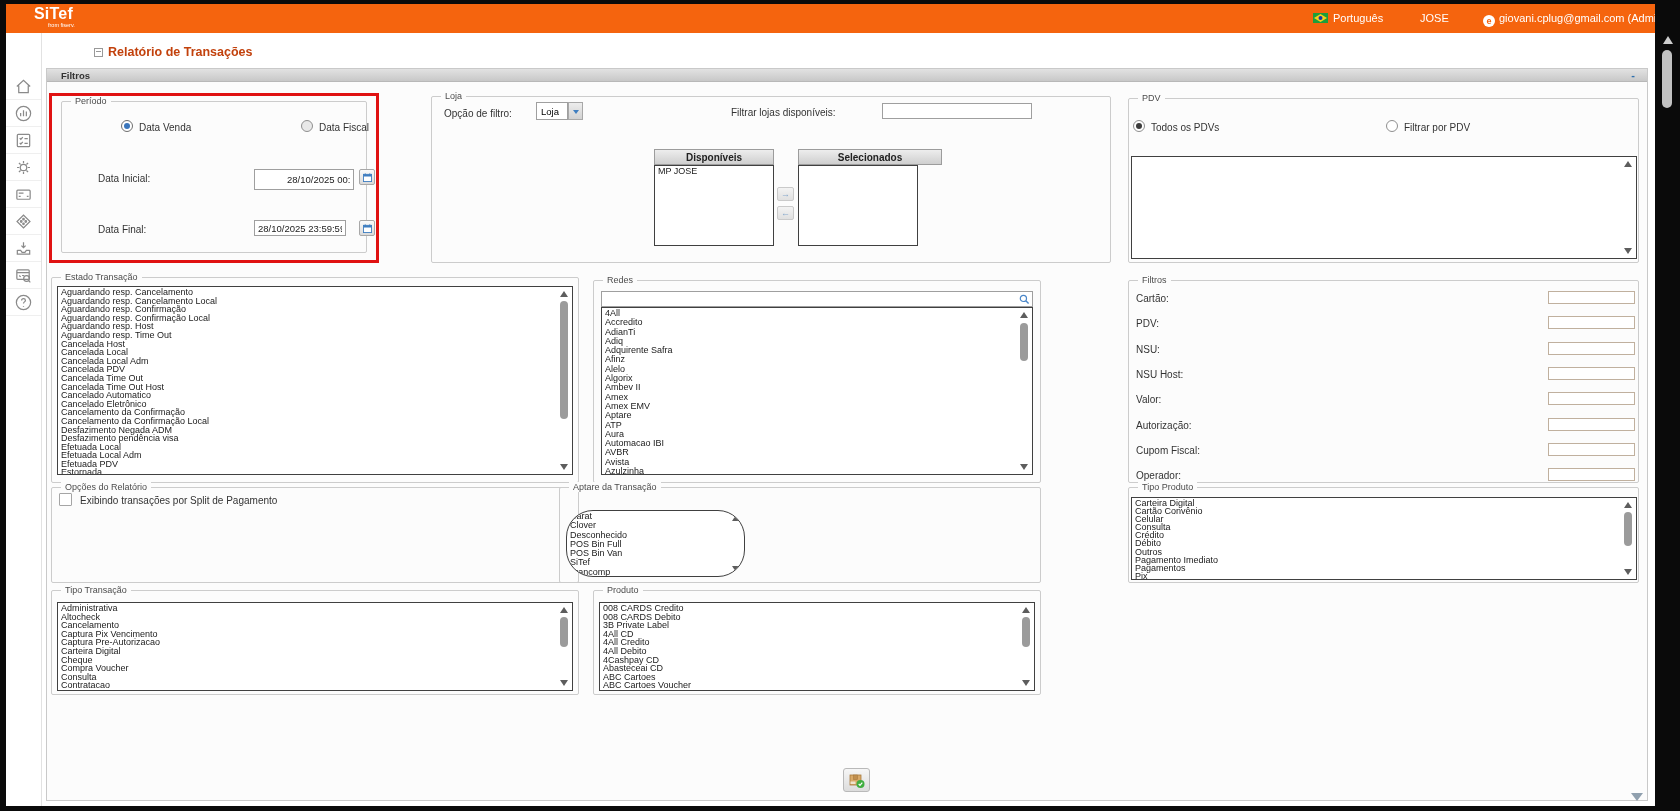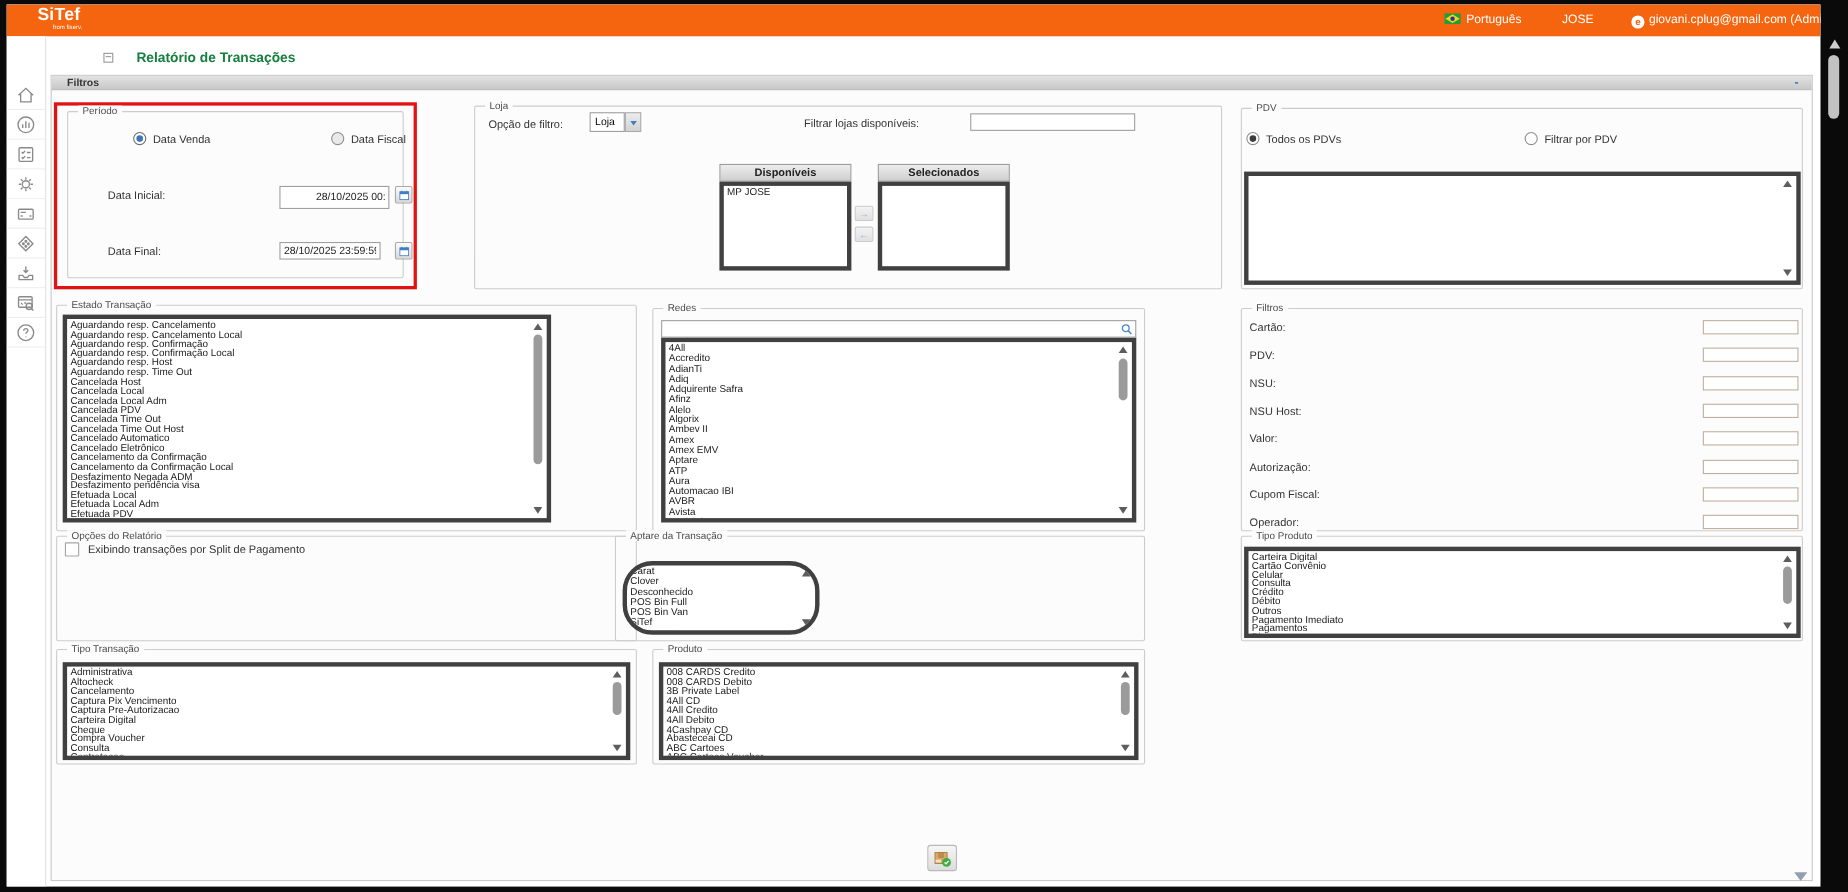--- a/index.html
+++ b/index.html
@@ -16,21 +16,21 @@
   .flag { display:inline-block; width:15px; height:10px; vertical-align:-1px; margin-right:5px; }
   .usr-ic { display:inline-block; width:12px; height:12px; border-radius:50%; background:#fff; color:#f5640e;
             font-size:9px; line-height:12px; text-align:center; font-weight:bold; vertical-align:-2px; margin-right:4px;}
 
   
   #sidebar { position:absolute; left:0; top:29px; width:36px; height:773px; background:#fff; border-right:1px solid #e2e2e2; }
   .nav { position:absolute; left:0; width:35px; height:27px; display:flex; align-items:center; justify-content:center; border-bottom:1px solid #efefef; cursor:pointer;}
   .nav svg { stroke:#8a8a8a; fill:none; stroke-width:1.3; }
 
   
-  #page-title { position:absolute; left:102px; top:41px; font-size:12.5px; font-weight:bold; color:#15803d;margin-left:16px; }
+  #page-title { position:absolute; left:102px; top:41px; font-size:12.5px; font-weight:bold; color:#c2410c; }
   #title-ic { position:absolute; left:88px; top:44px; width:9px; height:9px; border:1px solid #999; }
   #title-ic:before { content:""; position:absolute; left:1px; top:2px; width:5px; height:1px; background:#999; }
 
   
   #panel { position:absolute; left:40px; top:64px; width:1602px; height:733px; border:1px solid #c9c9c9; background:#fcfcfc; }
   #panel-hd { position:absolute; left:0; top:0; width:100%; height:13px; background:linear-gradient(#e2e2e2,#c8c8c8); border-bottom:1px solid #b8b8b8; }
   #panel-hd .cap { position:absolute; left:14px; top:1px; font-size:9.5px; font-weight:bold; color:#333; }
   #panel-hd .min { position:absolute; right:12px; top:0px; font-size:11px; font-weight:bold; color:#2f6fad; cursor:pointer; }
 
   .fs { position:absolute; border:1px solid #cccccc; border-radius:2px; }
@@ -52,21 +52,21 @@
   .calbtn svg { position:absolute; left:3px; top:3px; }
 
   .selbox { position:absolute; height:18px; }
   .selbox .val { position:absolute; left:0; top:0; width:32px; height:18px; border:1px solid #9f9f9f; background:#fff; font-size:9.5px; padding:3px 0 0 4px; }
   .selbox .arr { position:absolute; left:32px; top:0; width:15px; height:18px; background:linear-gradient(#ededed,#d2d2d2); border:1px solid #a8a8a8; cursor:pointer; }
   .selbox .arr:after { content:""; position:absolute; left:4px; top:7px; border-left:3.5px solid transparent; border-right:3.5px solid transparent; border-top:4.5px solid #3f7ec0; }
 
   .infobar { position:absolute; background:#d9edf7; border:1px solid #c4e1ee; color:#3a87ad; font-size:9px; padding:1.5px 0 0 4px; white-space:nowrap; overflow:hidden; }
 
   .dl-head { position:absolute; height:16px; background:linear-gradient(#ededed,#cfcfcf); border:1px solid #9c9c9c; font-size:10px; font-weight:bold; color:#222; text-align:center; line-height:15px; }
-  .list { position:absolute; background:#fff; border:4px solid #404040; overflow:hidden; font-size:9px; color:#1a1a1a; padding:1px 0 0 3px; }
+  .list { position:absolute; background:#fff; border:1px solid #404040; overflow:hidden; font-size:9px; color:#1a1a1a; padding:1px 0 0 3px; }
   .list .li { height:8.6px; line-height:8.8px; white-space:nowrap; cursor:default; }
   .list.lh93 .li { height:9.3px; line-height:9.5px; }
   .list.lh81 .li { height:8.1px; line-height:8.3px; }
 
   .xfer { position:absolute; width:17px; height:14px; background:linear-gradient(#f3f3f3,#e0e0e0); border:1px solid #cacaca; border-radius:2px; color:#87a9cc; font-size:9px; text-align:center; line-height:12px; cursor:pointer; }
 
   .sb { position:absolute; top:1px; right:1px; bottom:1px; width:14px; }
   .sb .tri-up { position:absolute; top:3px; left:3px; width:0; height:0; border-left:4px solid transparent; border-right:4px solid transparent; border-bottom:6px solid #5d5d5d; cursor:pointer; }
   .sb .tri-down { position:absolute; bottom:3px; left:3px; width:0; height:0; border-left:4px solid transparent; border-right:4px solid transparent; border-top:6px solid #5d5d5d; cursor:pointer; }
   .sb .thumb { position:absolute; left:3px; width:8px; border-radius:4px; background:#9b9b9b; cursor:pointer; }
@@ -212,21 +212,21 @@
       <div class="selbox" style="left:489px; top:33px;">
         <div class="val">Loja</div>
         <div class="arr"></div>
       </div>
       <div class="flabel" style="left:684px; top:38px;">Filtrar lojas disponíveis:</div>
       <input class="txt" style="left: 835px; top: 34px; width: 150px; height: 16px;">
       <div class="dl-head" style="left:607px; top:80px; width:120px;">Disponíveis</div>
       <div class="list" style="left:607px; top:96px; width:120px; height:81px;">
           <div class="li">MP JOSE</div>
         </div>
-      <div class="dl-head" style="left:751px; top:80px; width:120px;">Selecionados</div>
+      <div class="dl-head" style="left:751px; top:80px; width:144px;">Selecionados</div>
       <div class="list" style="left:751px; top:96px; width:120px; height:81px;"></div>
       <div class="xfer" style="left:730px; top:118px;">→</div>
       <div class="xfer" style="left:730px; top:137px;">←</div>
 
       <div class="fs" style="left:1081px; top:29px; width:511px; height:165px;">
         <span class="lg">PDV</span>
       </div>
       <div class="radio sel-dark" style="left:1086px; top:51px;"></div>
       <div class="flabel" style="left:1104px; top:53px;">Todos os PDVs</div>
       <div class="radio off2" style="left:1339px; top:51px;"></div>
@@ -234,21 +234,21 @@
       <div class="list" style="left:1084px; top:87px; width:506px; height:103px; padding-right:16px;">
         <div class="sb">
           <div class="tri-up"></div>
           <div class="tri-down"></div>
         </div>
       </div>
 
       <div class="fs" style="left:4px; top:208px; width:528px; height:206px;">
         <span class="lg">Estado Transação</span>
       </div>
-      <div class="list" style="left:10px; top:217px; width:444px; height:189px; padding-right:28px;">
+      <div class="list" style="left:10px; top:217px; width:516px; height:189px; padding-right:28px;">
         <div class="sb">
           <div class="tri-up"></div>
           <div class="thumb" style="top:13px; height:118px;"></div>
           <div class="tri-down"></div>
         </div>
       <div class="li">Aguardando resp. Cancelamento</div>
           <div class="li">Aguardando resp. Cancelamento Local</div>
           <div class="li">Aguardando resp. Confirmação</div>
           <div class="li">Aguardando resp. Confirmação Local</div>
           <div class="li">Aguardando resp. Host</div>

